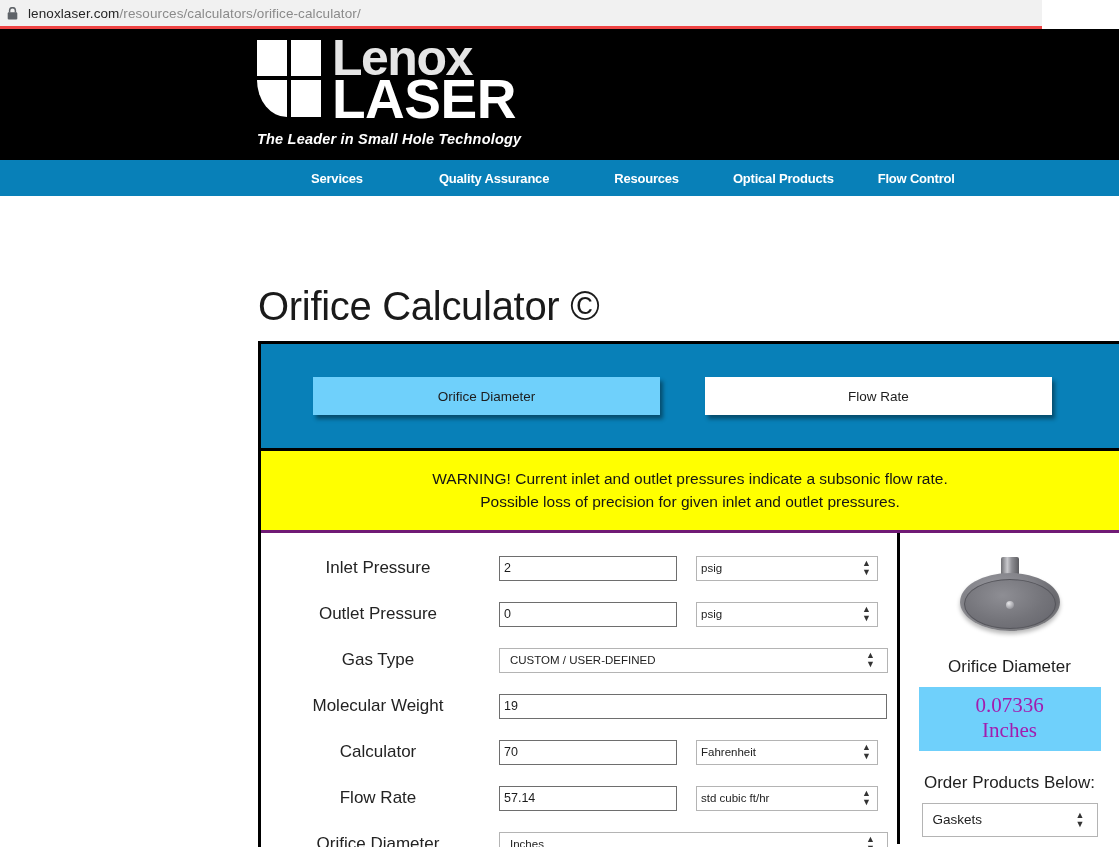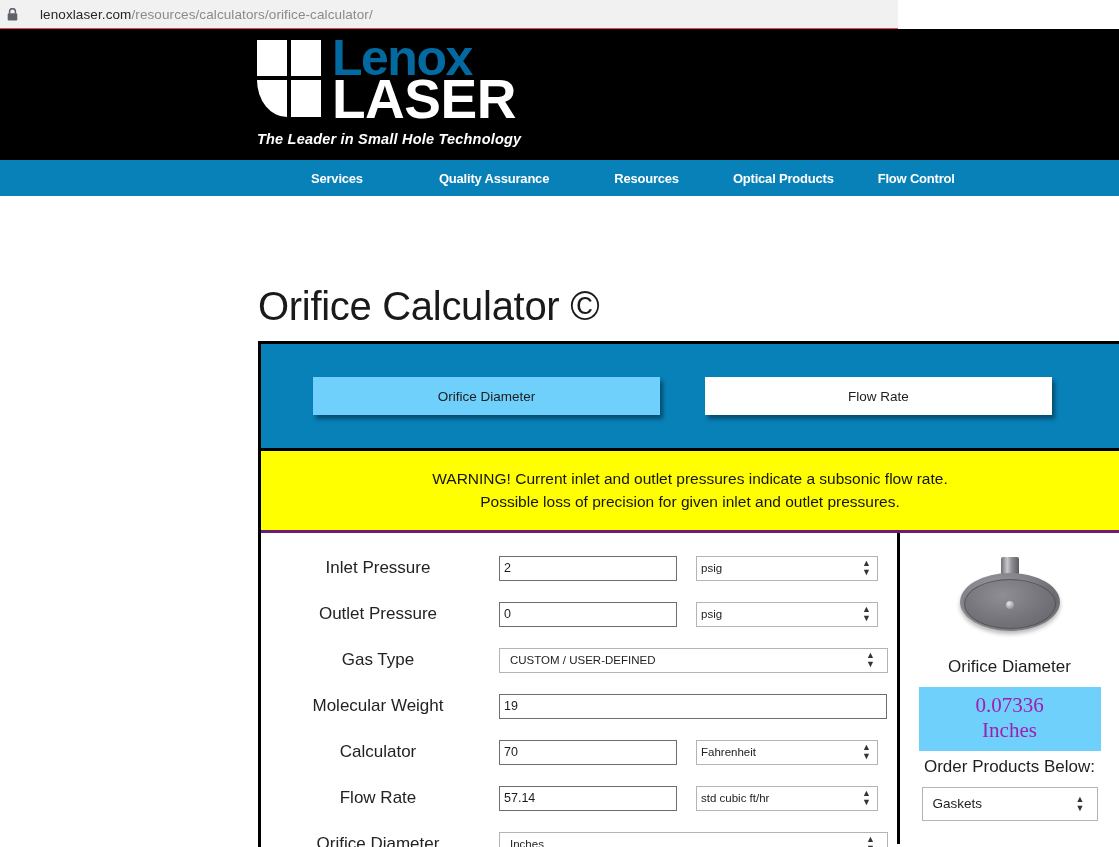--- a/index.html
+++ b/index.html
@@ -8,27 +8,26 @@
     margin: 0; padding: 0;
     width: 1119px; height: 847px;
     overflow: hidden;
     background: #ffffff;
     font-family: "Liberation Sans", sans-serif;
   }
 
   
   .browser-bar {
     height: 29px;
-    width: 898px;
+    width: 1042px;
     background: #f1f1f1;
-    border-bottom: 1px solid #ef4444;
+    border-bottom: 3px solid #ef4444;
     display: flex;
     align-items: center;
     padding-left: 4px;
-    gap: 12px;
   }
   .lock-icon {
     width: 16px; height: 18px;
     display: flex; align-items: center; justify-content: center;
     margin-right: 8px;
     flex: 0 0 auto;
   }
   .url-text {
     font-size: 13.5px;
     color: #8a8a8a;
@@ -83,21 +82,21 @@
   .logo-words {
     display: flex;
     flex-direction: column;
     line-height: 0.86;
     padding-top: 0px;
   }
   .logo-lenox {
     font-family: "Liberation Sans", sans-serif;
     font-weight: bold;
     font-size: 50px;
-    color: #0369a1;
+    color: #e5e5e5;
     letter-spacing: -1.5px;
   }
   .logo-laser {
     font-family: "Liberation Sans", sans-serif;
     font-weight: bold;
     font-size: 55px;
     color: #ffffff;
     letter-spacing: -0.5px;
     margin-top: -4px;
   }
@@ -358,21 +357,21 @@
     margin: 10px auto 0 auto;
     padding: 6px 0 8px 0;
     font-size: 21px;
     color: #a21caf;
     line-height: 1.18;
     font-family: Liberation Serif, serif;
   }
   .order-label {
     font-size: 17px;
     color: #1f1f1f;
-    margin-top: 6px;
+    margin-top: 22px;
     font-family: "Liberation Sans", sans-serif;
   }
   .order-sel {
     width: 176px;
     height: 34px;
     margin: 10px auto 0 auto;
     border: 1px solid #b4b4b4;
     background: #ffffff;
     font-size: 13.5px;
     color: #222222;

